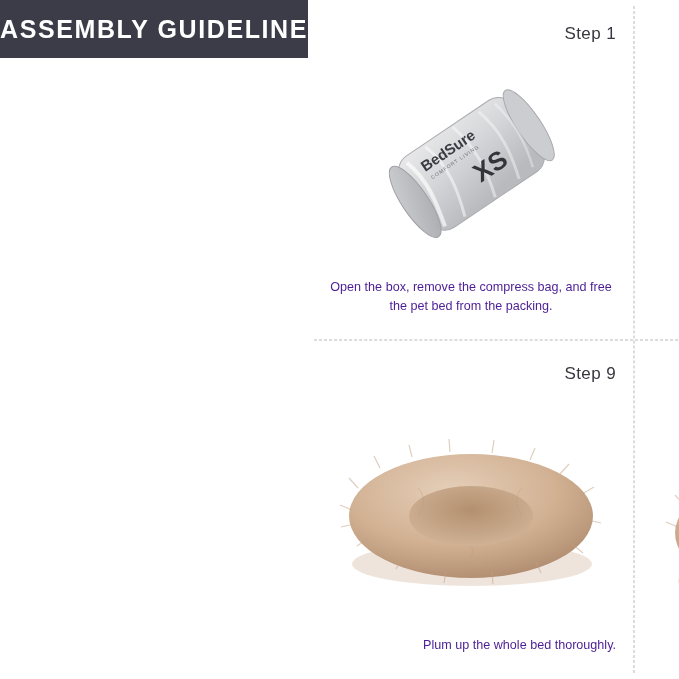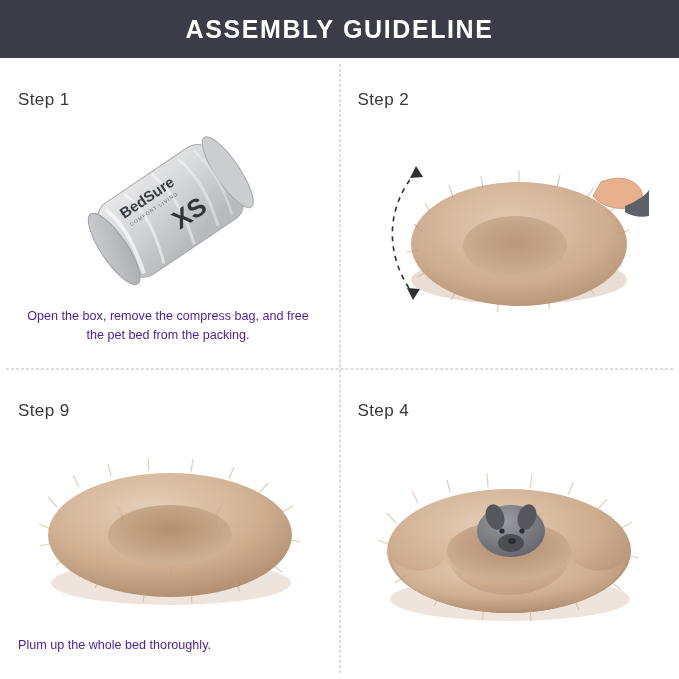--- a/index.html
+++ b/index.html
@@ -13,21 +13,21 @@
     font-family: "Liberation Sans", sans-serif;
     overflow: hidden;
   }
   .page {
     position: relative;
     width: 679px;
     height: 679px;
     background: #ffffff;
     box-sizing: border-box;
     display: flex;
-    flex-direction: column;
+    flex-direction: row;
   }
   
   .header {
     height: 58px;
     background: #3b3c47;
     display: flex;
     align-items: center;
     justify-content: center;
     flex: 0 0 auto;
   }
@@ -62,22 +62,22 @@
     right: 6px;
     height: 0;
     border-top: 1px dashed #b9b9bd;
     transform: translateY(-0.5px);
     pointer-events: none;
   }
   .cell {
     position: relative;
     display: flex;
     flex-direction: column;
-    align-items: flex-start;
-    padding: 32px 18px 10px 18px;
+    align-items: flex-end;
+    padding: 24px 18px 10px 18px;
     box-sizing: border-box;
   }
   .step-title {
     font-size: 17px;
     color: #37383f;
     letter-spacing: 0.4px;
     margin-bottom: 4px;
   }
   .art {
     flex: 1 1 auto;

